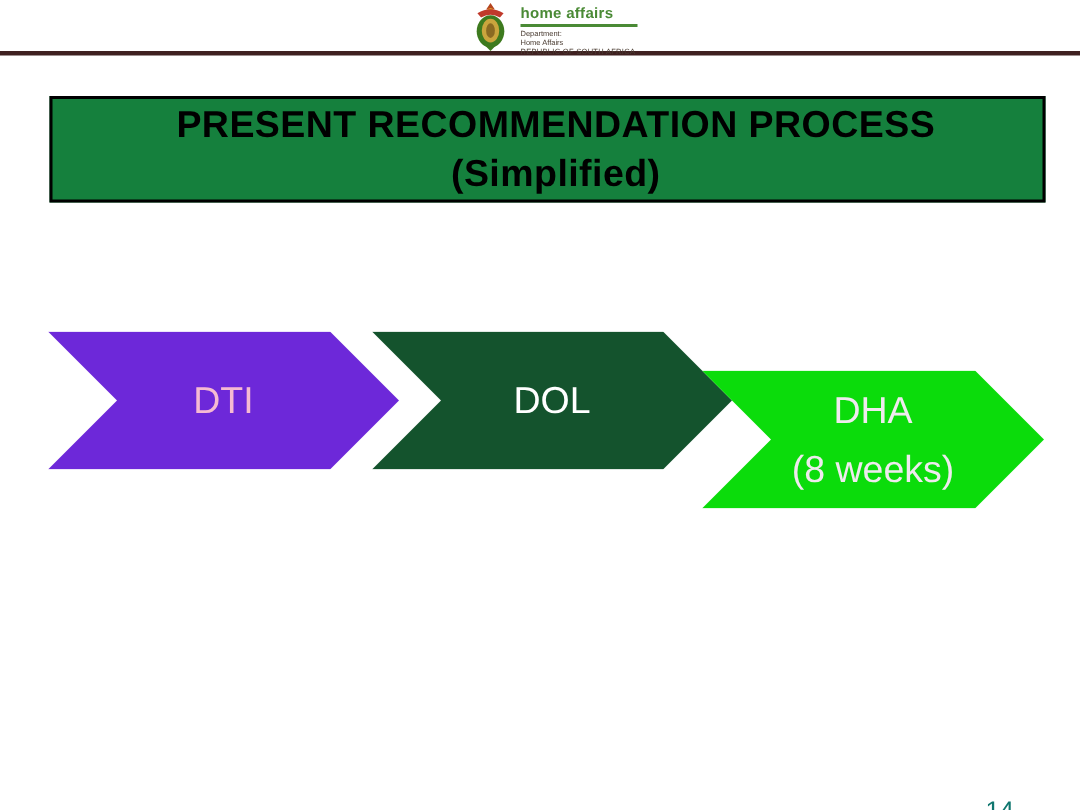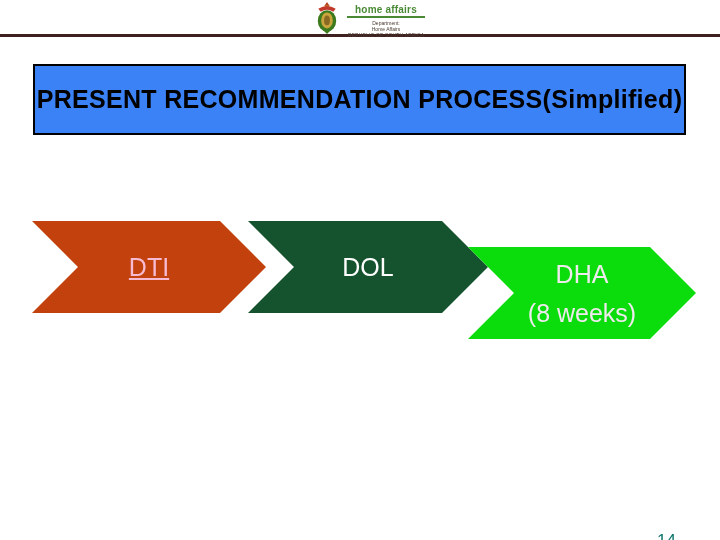--- a/index.html
+++ b/index.html
@@ -6,36 +6,36 @@
   body{
     width:720px;height:540px;background:#ffffff;overflow:hidden;
     font-family:"Liberation Sans","DejaVu Sans",sans-serif;
   }
   .slide{position:relative;width:720px;height:540px;background:#ffffff;}
 
   
   .logo-group{
     position:absolute;left:314px;top:2px;display:flex;gap:7px;z-index:2;
     align-items:flex-start;
-    text-align:center;
   }
   .crest{width:26px;height:32px;display:block;}
   .logo-text{display:flex;flex-direction:column;padding-top:2px;}
   .brand{font-size:10px;font-weight:bold;line-height:11px;letter-spacing:.2px;}
   .brand-rule{height:2px;width:78px;margin:1px 0 2px 0;}
   .dept-line{font-size:5px;line-height:6px;color:#4a3c32;}
   .dept-line.caps{letter-spacing:.2px;}
   .top-rule{position:absolute;left:0;top:34px;width:720px;height:3px;}
 
   
   .title-box{
     position:absolute;left:33px;top:64px;width:649px;height:67px;
-    border:2px solid #000;background:#3b82f6;
-    display:flex;flex-direction:row;align-items:center;justify-content:center;
+    border:2px solid #000;background:#15803d;
+    display:flex;flex-direction:column;align-items:center;justify-content:center;
     text-align:center;
+    padding-left:11px;
   }
   .title-line{font-size:25px;font-weight:bold;color:#000;line-height:33px;letter-spacing:.3px;}
 
   
   .chevron{
     position:absolute;top:221px;height:92px;
     clip-path:polygon(0 0,calc(100% - 46px) 0,100% 50%,calc(100% - 46px) 100%,0 100%,46px 50%);
     display:flex;flex-direction:column;align-items:center;justify-content:center;
     gap:13px;text-align:center;
   }
@@ -76,21 +76,21 @@
     </div>
   </div>
 
   <div class="top-rule" style="background: rgb(63, 32, 32);"></div>
 
   <div class="title-box">
     <div class="title-line">PRESENT RECOMMENDATION PROCESS</div>
     <div class="title-line">(Simplified)</div>
   </div>
 
-  <div class="chevron step1" style="background: #c2410c; color: rgb(246, 186, 210); text-decoration: underline;">
+  <div class="chevron step1" style="background: #6d28d9; color: rgb(246, 186, 210);">
     <span class="step-label">DTI</span>
 
   </div>
 
   <div class="chevron step2" style="background: #14532d; color: rgb(255, 255, 255);">
     <span class="step-label">DOL</span>
   </div>
 
   <div class="chevron step3" style="background: rgb(11, 220, 11); color: rgb(239, 234, 238); margin-top: 26px;">
     <span class="step-label">DHA</span>

